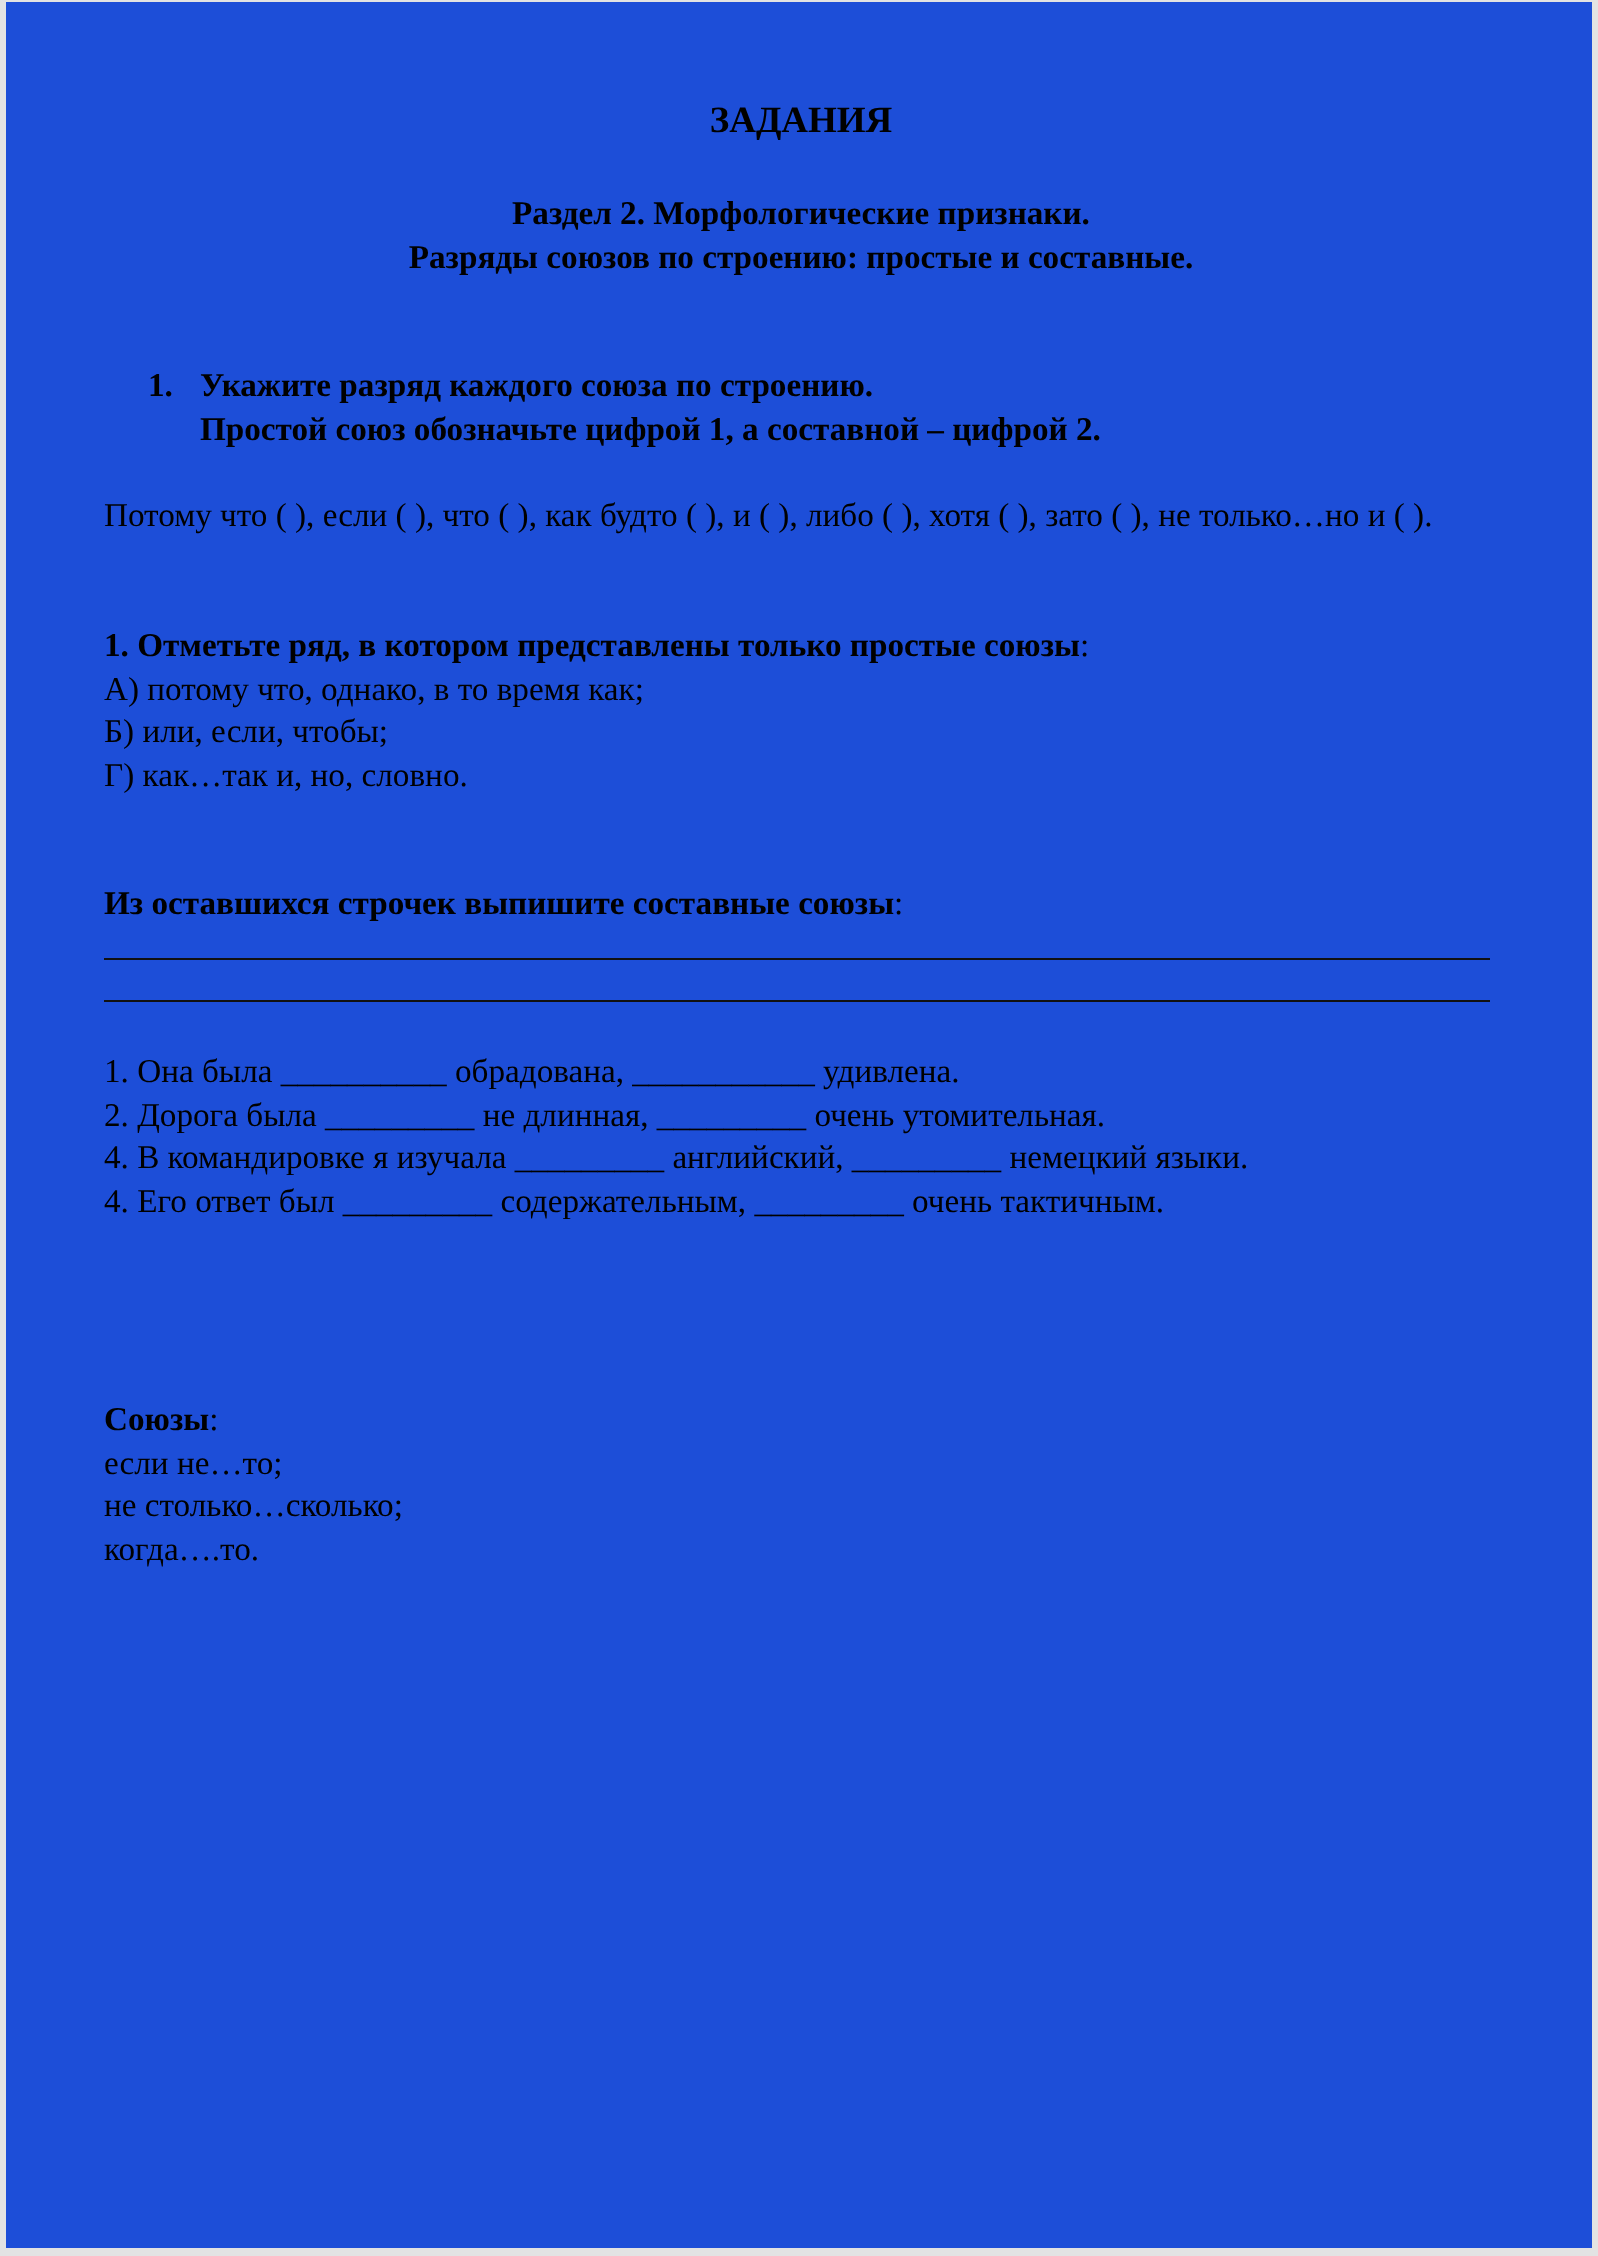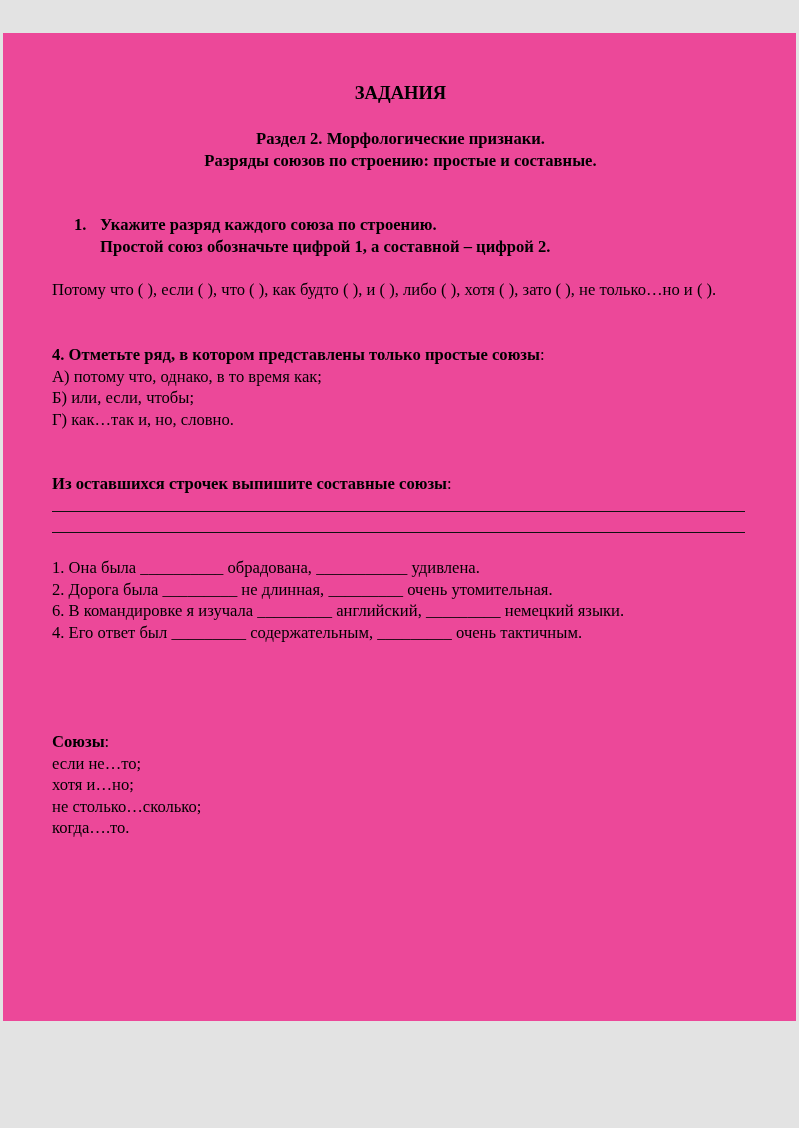--- a/index.html
+++ b/index.html
@@ -5,23 +5,22 @@
   html, body { margin: 0; padding: 0; }
   body {
     width: 799px; height: 1128px;
     background: #e3e3e3;
     position: relative;
     overflow: hidden;
   }
   .page {
     position: absolute;
     left: 3px; top: 1px;
-    width: 793px; height: 988px;
-    background: #ec4899;
-    margin-top: 32px;
+    width: 793px; height: 1123px;
+    background: #1d4ed8;
   }
   .doc {
     position: absolute;
     left: 49px; top: 0;
     width: 697px;
     font-family: "Liberation Serif", "DejaVu Serif", serif;
     font-size: 16.6px;
     color: #000;
     line-height: 21.6px;
   }
@@ -63,41 +62,40 @@
 
     <div class="abs q1">
       <span class="num">1.</span>
       <span class="txt">Укажите разряд каждого союза по строению.</span>
       <span class="txt l2">Простой союз обозначьте цифрой 1, а составной – цифрой 2.</span>
     </div>
 
     <div class="abs q1-body">Потому что (   ), если (   ), что (   ), как будто (   ), и (   ), либо (   ), хотя (   ), зато (   ), не только…но и (   ).</div>
 
     <div class="abs q2">
-      <div class="line"><span class="bold">4. Отметьте ряд, в котором представлены только простые союзы</span><span>:</span></div>
+      <div class="line"><span class="bold">1. Отметьте ряд, в котором представлены только простые союзы</span><span>:</span></div>
       <div class="line">А) потому что, однако, в то время как;</div>
       <div class="line">Б) или, если, чтобы;</div>
       <div class="line">Г) как…так и, но, словно.</div>
     </div>
 
     <div class="abs extract">
       <div class="line"><span class="bold">Из оставшихся строчек выпишите составные союзы</span><span>:</span></div>
       <div class="blankline" style="top:38px;"></div>
       <div class="blankline" style="top:59px;"></div>
     </div>
 
     <div class="abs q3">
       <div class="line">1. Она была __________ обрадована, ___________ удивлена.</div>
       <div class="line">2. Дорога была _________ не длинная, _________ очень утомительная.</div>
-      <div class="line">6. В командировке я изучала _________ английский, _________ немецкий языки.</div>
+      <div class="line">4. В командировке я изучала _________ английский, _________ немецкий языки.</div>
       <div class="line">4. Его ответ был _________ содержательным, _________ очень тактичным.</div>
     </div>
 
     <div class="abs unions">
       <div class="line"><span class="bold">Союзы</span><span>:</span></div>
       <div class="line">если не…то;</div>
-      <div class="line">хотя и…но;</div>
       <div class="line">не столько…сколько;</div>
       <div class="line">когда….то.</div>
     </div>
 
   </div>
 </div>
 
 </body></html>

